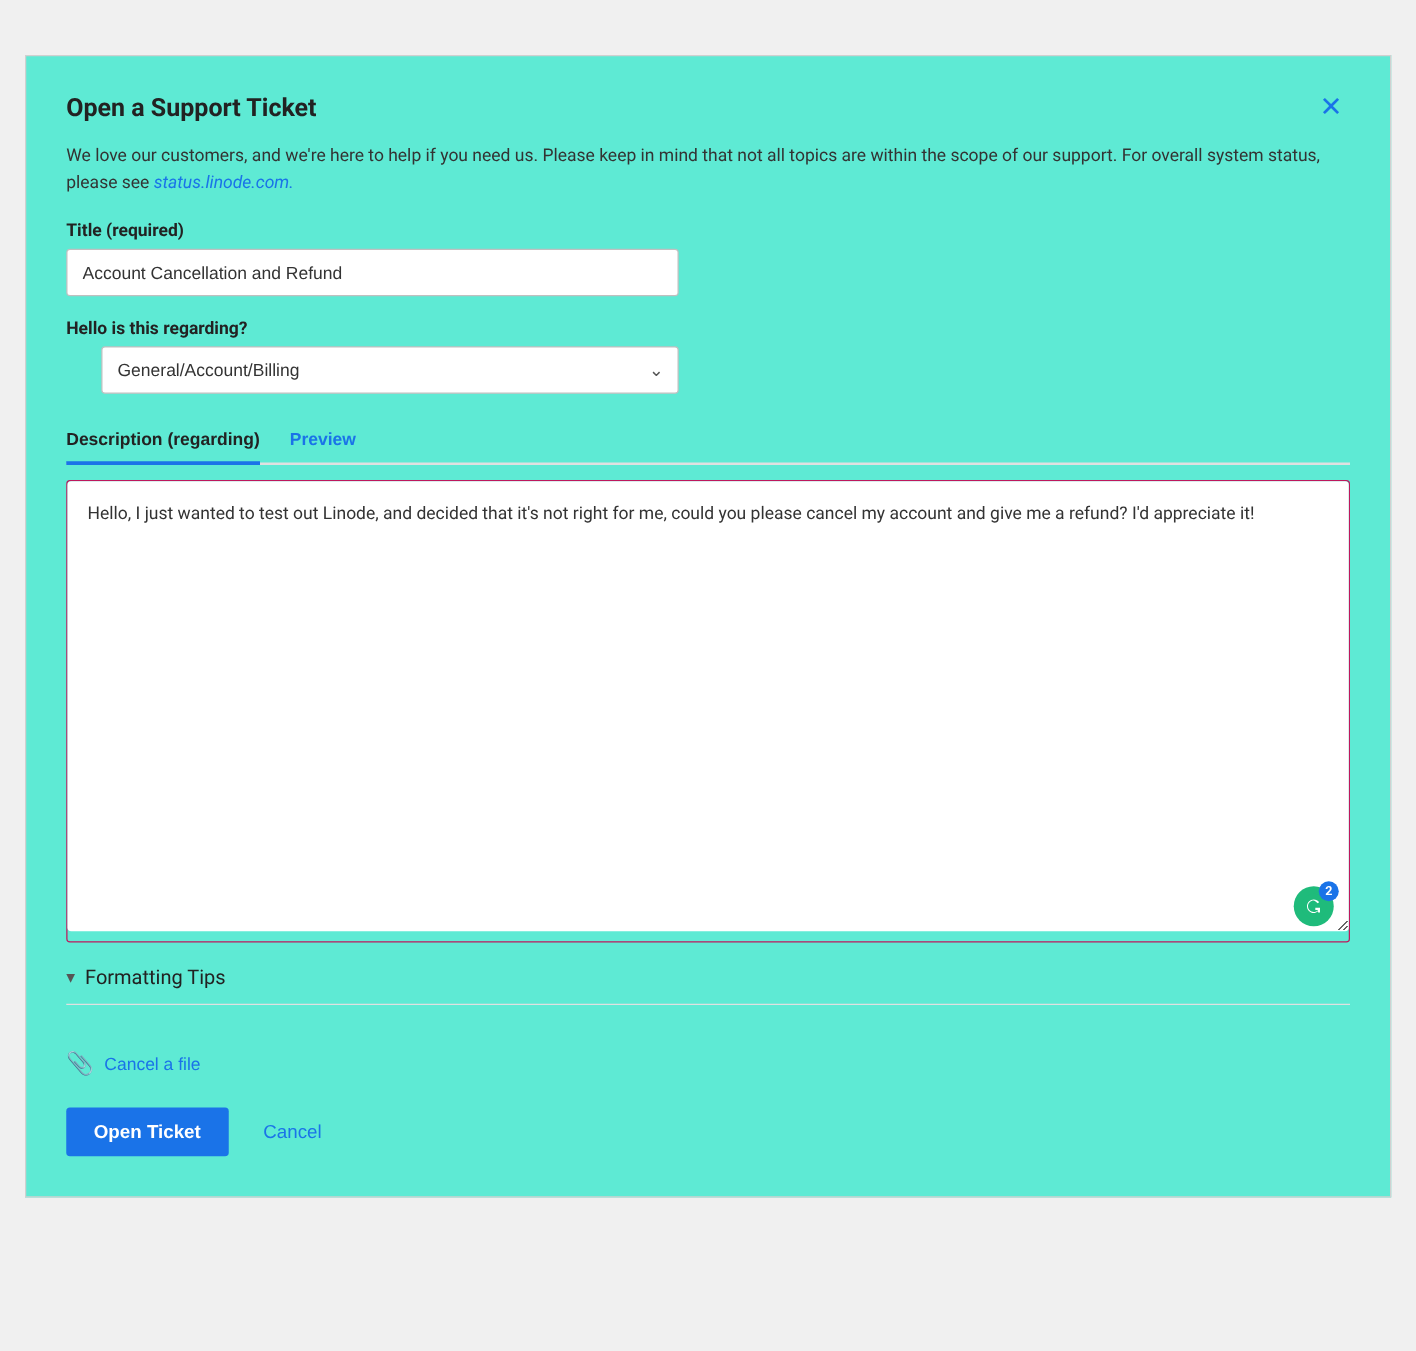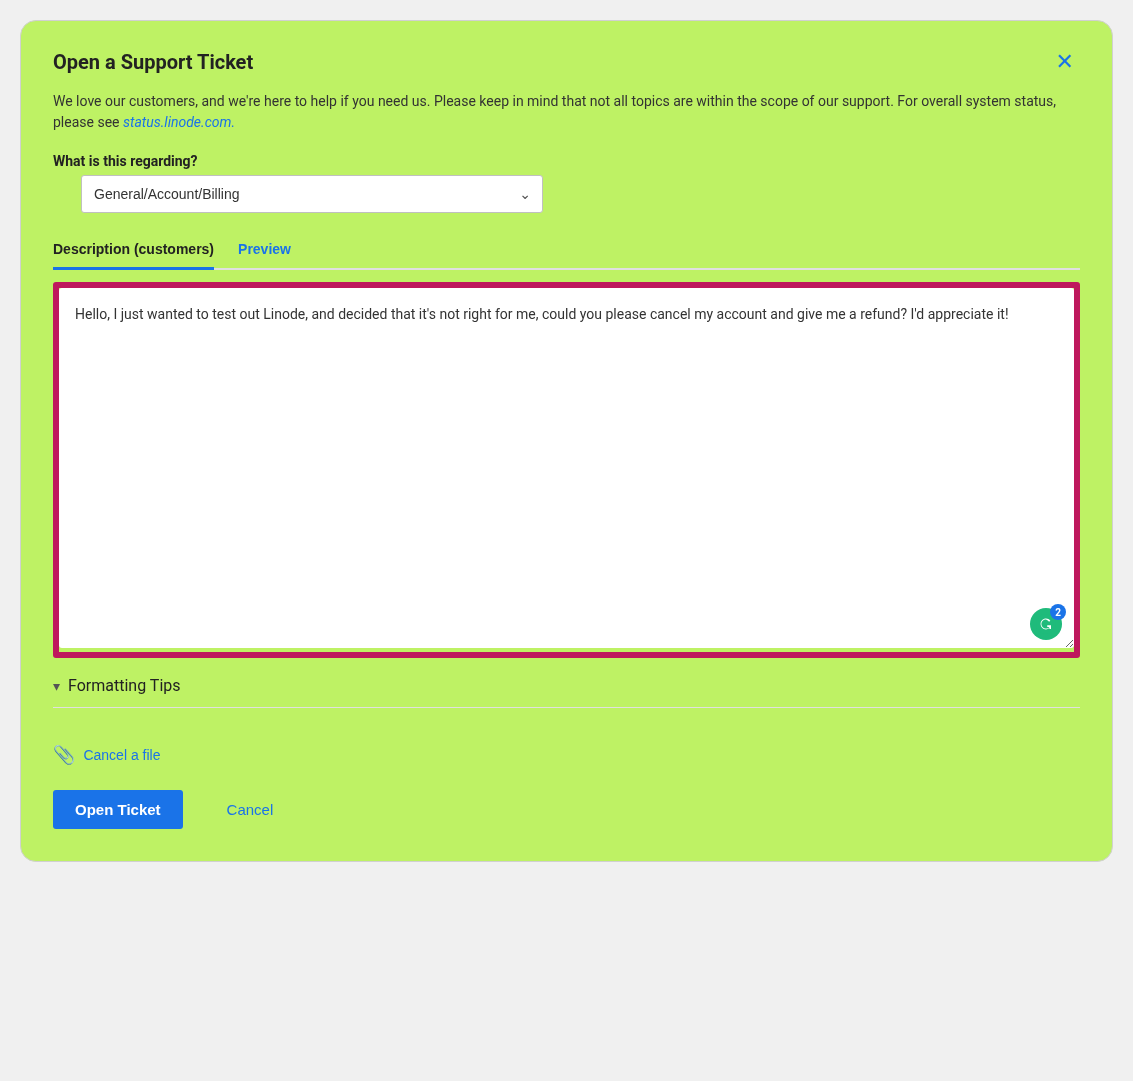--- a/index.html
+++ b/index.html
@@ -12,27 +12,28 @@
       font-family: -apple-system, BlinkMacSystemFont, 'Segoe UI', Roboto, Helvetica, Arial, sans-serif;
       background: #f0f0f0;
       display: flex;
       align-items: flex-start;
       justify-content: center;
       min-height: 100vh;
       padding: 20px;
     }
 
     .modal {
-      background: #bef264;
+      background: #5eead4;
       border: 1px solid #d0d0d0;
-      border-radius: 16px;
+      border-radius: 0;
       width: 1100px;
       max-width: 100%;
       padding: 28px 32px 32px 32px;
       position: relative;
+      margin-top: 24px;
     }
 
     .modal-header {
       display: flex;
       justify-content: space-between;
       align-items: center;
       margin-bottom: 16px;
     }
 
     .modal-title {
@@ -143,21 +144,21 @@
       border-bottom: 3px solid #1a73e8;
       color: #222222;
     }
 
     .tab.preview {
       color: #1a73e8;
       font-weight: 700;
     }
 
     .description-area-wrapper {
-      border: 6px solid #be185d;
+      border: 1px solid #be185d;
       border-radius: 3px;
       margin-top: 12px;
       position: relative;
       min-height: 370px;
     }
 
     .description-textarea {
       width: 100%;
       min-height: 360px;
       padding: 16px;
@@ -249,21 +250,21 @@
 
     .divider {
       height: 1px;
       background: #e0e0e0;
       margin: 4px 0 20px 0;
     }
 
     .footer-buttons {
       display: flex;
       align-items: flex-start;
-      gap: 36px;
+      gap: 20px;
       padding-top: 4px;
     }
 
     .open-ticket-btn {
       background: #1a73e8;
       color: #fff;
       border: none;
       border-radius: 3px;
       padding: 11px 22px;
       font-size: 15px;
@@ -294,42 +295,46 @@
     <h2 class="modal-title">Open a Support Ticket</h2>
     <button class="close-button">
       <span>✕</span>
     </button>
   </div>
 
   <p class="modal-description">
     <span>We love our customers, and we're here to help if you need us. Please keep in mind that not all topics are within the scope of our support. For overall system status, please see </span><a href="#">status.linode.com.</a>
   </p>
 
-
   <div class="form-group">
-    <label class="form-label">What is this regarding?</label>
+    <label class="form-label">Title (required)</label>
+    <input class="form-input" type="text" value="Account Cancellation and Refund" style="">
+  </div>
+
+  <div class="form-group">
+    <label class="form-label">Hello is this regarding?</label>
     <div class="form-select-wrapper">
       <select class="form-select">
         <option>General/Account/Billing</option>
         <option>Linode</option>
         <option>Domains</option>
         <option>Longview</option>
         <option>Object Storage</option>
         <option>NodeBalancers</option>
         <option>Images</option>
         <option>StackScripts</option>
         <option>Other</option>
       </select>
       <span class="select-chevron">⌄</span>
     </div>
   </div>
 
   <div class="tabs-section">
     <div class="tabs-bar">
-      <button class="tab active">Description (customers)</button>
+      <button class="tab active">Description (regarding)</button>
       <button class="tab preview">Preview</button>
     </div>
 
     <div class="description-area-wrapper">
       <textarea class="description-textarea" style="">Hello, I just wanted to test out Linode, and decided that it's not right for me, could you please cancel my account and give me a refund? I'd appreciate it!</textarea>
       <div style="position:absolute;bottom:12px;right:12px;">
         <div class="grammarly-badge-inner">
           <div class="grammarly-g">
             <svg viewBox="0 0 24 24" fill="none" xmlns="http://www.w3.org/2000/svg">
               <circle cx="12" cy="12" r="12" fill="#1fbb7b"></circle>

